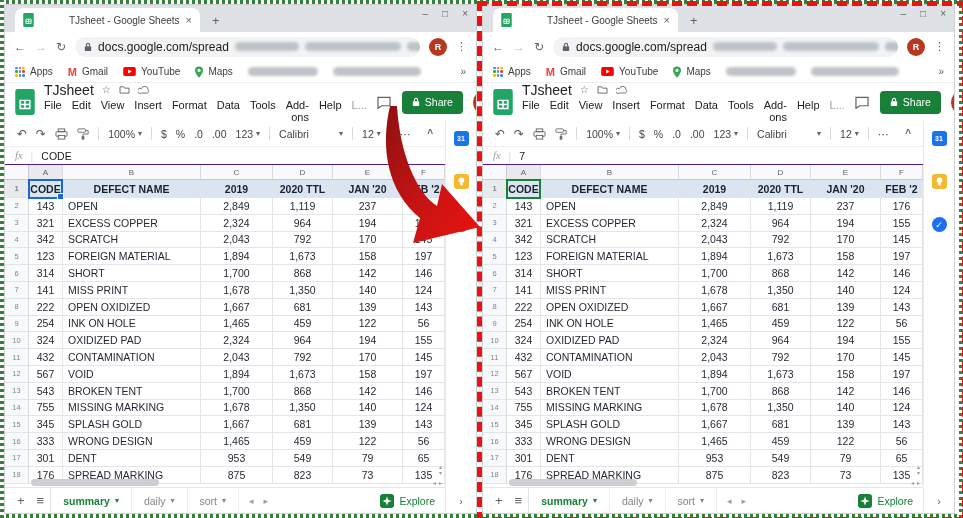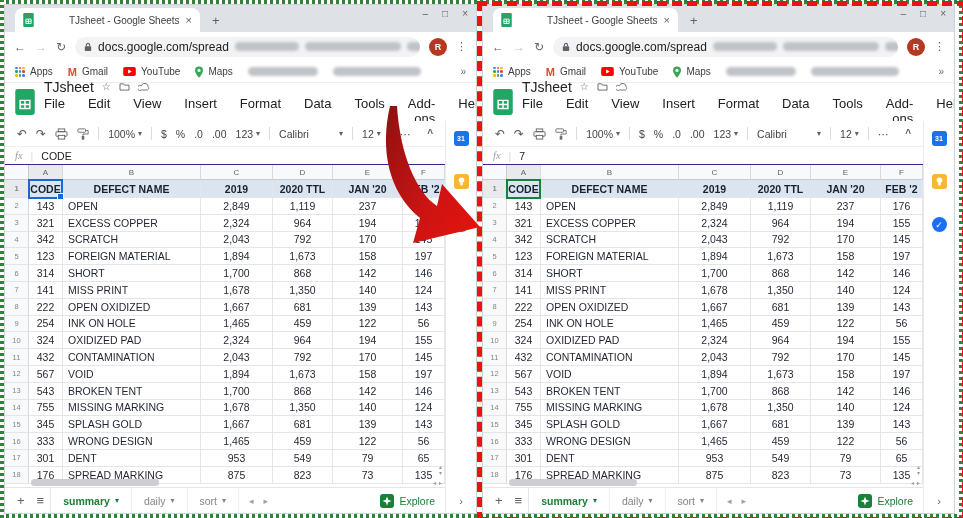--- a/index.html
+++ b/index.html
@@ -39,21 +39,21 @@
   .appsgrid i{border-radius:50%;}
   .gmailM{color:#ea4335;font-weight:bold;font-size:11px;}
   .bm-overflow{margin-left:auto;color:#5f6368;font-size:10px;}
   
   .docheader{height:38px;display:flex;align-items:center;padding:0 10px;gap:9px;background:#fff;flex:0 0 auto;}
   .fileicon{flex:0 0 auto;}
   .docmeta{display:flex;flex-direction:column;justify-content:center;gap:1px;}
   .titlerow{display:flex;align-items:center;gap:8px;}
   .doctitle{font-size:14px;color:#202124;}
   .mini-ic{color:#5f6368;font-size:10px;display:flex;align-items:center;}
-  .menubar{display:flex;gap:23px;font-size:13px;color:#202124;}
+  .menubar{display:flex;gap:10px;font-size:11px;color:#202124;}
   .menu-trunc{color:#9aa0a6;}
   .hdr-right{margin-left:auto;display:flex;align-items:center;gap:10px;}
   .sharebtn{height:23px;background:#188038;border-radius:4px;color:#fff;font-size:10.5px;display:flex;align-items:center;gap:5px;padding:0 10px;}
   .avatar-l{width:25px;height:25px;border-radius:50%;background:#b5391f;color:#fff;font-size:12px;font-weight:bold;display:flex;align-items:center;justify-content:center;}
   
   .body{flex:1;display:flex;min-height:0;}
   .main{flex:1;display:flex;flex-direction:column;min-width:0;}
   .sidepanel{width:30px;border-left:1px solid #e8eaed;display:flex;flex-direction:column;align-items:center;padding-top:10px;gap:28px;flex:0 0 auto;}
   .sp-ic{width:15px;height:15px;border-radius:3px;display:flex;align-items:center;justify-content:center;}
   .cal{background:#1a73e8;color:#fff;font-size:7px;font-weight:bold;}

